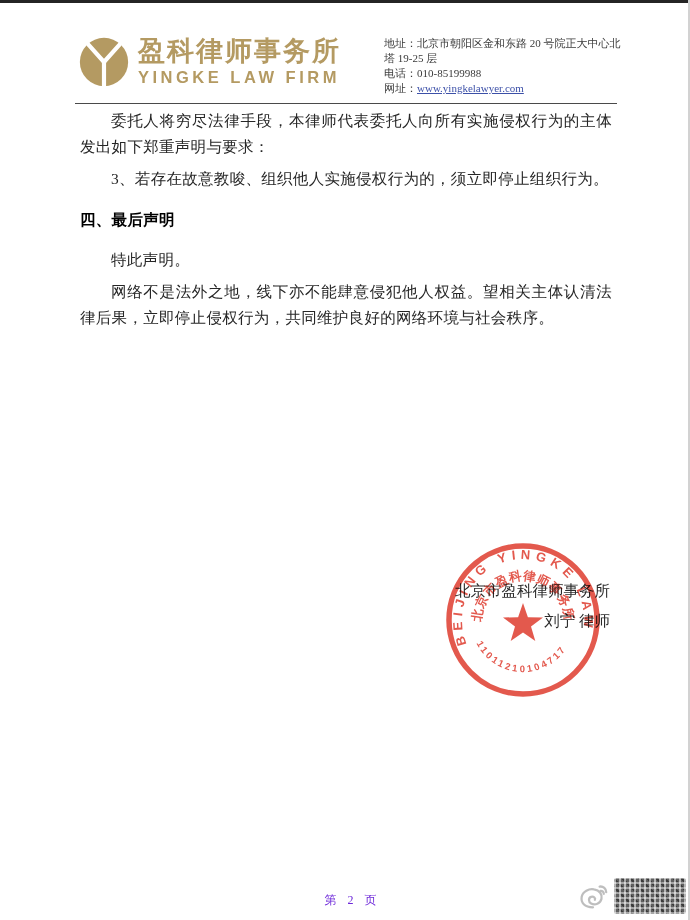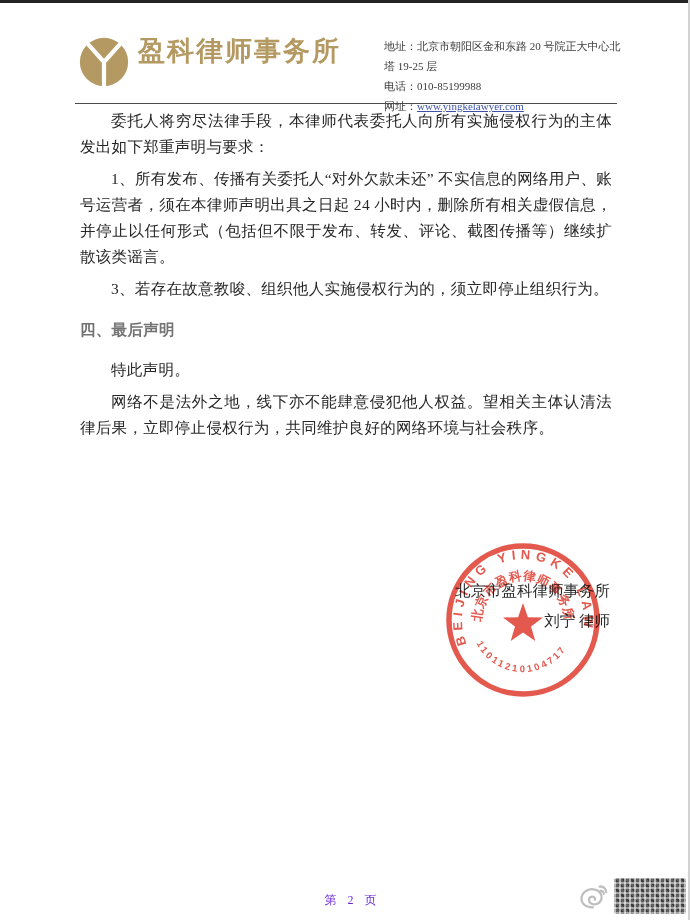--- a/index.html
+++ b/index.html
@@ -25,39 +25,39 @@
   .brand-text{display:flex;flex-direction:column;}
   .brand-cn{
     font-family:"Liberation Sans","DejaVu Sans",sans-serif;
     font-weight:bold;font-size:27px;letter-spacing:2px;color:#b49a62;line-height:30px;
   }
   .brand-en{
     font-family:"Liberation Sans","DejaVu Sans",sans-serif;
     font-weight:bold;font-size:16.5px;letter-spacing:3.5px;color:#b49a62;line-height:22px;
   }
   .contact{
-    width:242px;font-size:11px;line-height:20px;color:#3a3a3a;
+    width:242px;font-size:11px;line-height:15px;color:#3a3a3a;
     font-family:"Liberation Serif","DejaVu Serif",serif;
   }
   .contact .row{margin:0;}
   .contact a{color:#3c50a8;text-decoration:underline;margin-top:31px;}
   .head-rule{
     position:absolute;top:103px;left:75px;width:542px;height:0;
     border-top:1.5px solid #4a4a4a;
   }
 
   
   .doc-body{
     position:absolute;top:108px;left:80px;width:532px;
     font-size:15.5px;line-height:26px;letter-spacing:0.3px;
     text-align:justify;color:#262626;
   }
   .doc-body p{margin:0 0 6px 0;text-indent:2em;}
   .doc-body h3{
-    margin:15px 0 14px 0;font-size:15.5px;font-weight:bold;color:#737373;
+    margin:15px 0 14px 0;font-size:15.5px;font-weight:bold;color:#000000;
     text-indent:0;
   }
 
   
   .signature{
     position:absolute;top:576px;right:78px;width:300px;
     text-align:right;font-size:15.5px;line-height:30px;color:#2b2b2b;
   }
   .signature div{white-space:nowrap;}
 
@@ -97,33 +97,33 @@
       <svg class="brand-logo" viewBox="0 0 56 56">
         <circle cx="28" cy="28" r="26" fill="#b49a62"></circle>
         <g stroke="#ffffff" stroke-width="4.5" stroke-linecap="round">
           <line x1="28" y1="28" x2="11" y2="9"></line>
           <line x1="28" y1="28" x2="45" y2="9"></line>
           <line x1="28" y1="28" x2="28" y2="54"></line>
         </g>
       </svg>
       <div class="brand-text">
         <span class="brand-cn">盈科律师事务所</span>
+        <span class="brand-en">YINGKE LAW FIRM</span>
       </div>
     </div>
     <div class="contact">
       <p class="row">地址：北京市朝阳区金和东路 20 号院正大中心北塔 19-25 层</p>
       <p class="row">电话：010-85199988</p>
       <p class="row"><span>网址：</span><a href="#">www.yingkelawyer.com</a></p>
     </div>
   </div>
   <div class="head-rule"></div>
 
   <div class="doc-body">
     <p>委托人将穷尽法律手段，本律师代表委托人向所有实施侵权行为的主体发出如下郑重声明与要求：</p>
-    <p>1、所有发布、传播有关委托人“对外欠款未还” 不实信息的网络用户、账号运营者，须在本律师声明出具之日起 24 小时内，删除所有相关虚假信息，并停止以任何形式（包括但不限于发布、转发、评论、截图传播等）继续扩散该类谣言。</p>
     <p>3、若存在故意教唆、组织他人实施侵权行为的，须立即停止组织行为。</p>
     <h3>四、最后声明</h3>
     <p>特此声明。</p>
     <p>网络不是法外之地，线下亦不能肆意侵犯他人权益。望相关主体认清法律后果，立即停止侵权行为，共同维护良好的网络环境与社会秩序。</p>
   </div>
 
   <div class="signature">
     <div>北京市盈科律师事务所</div>
     <div>刘宁  律师</div>
   </div>

